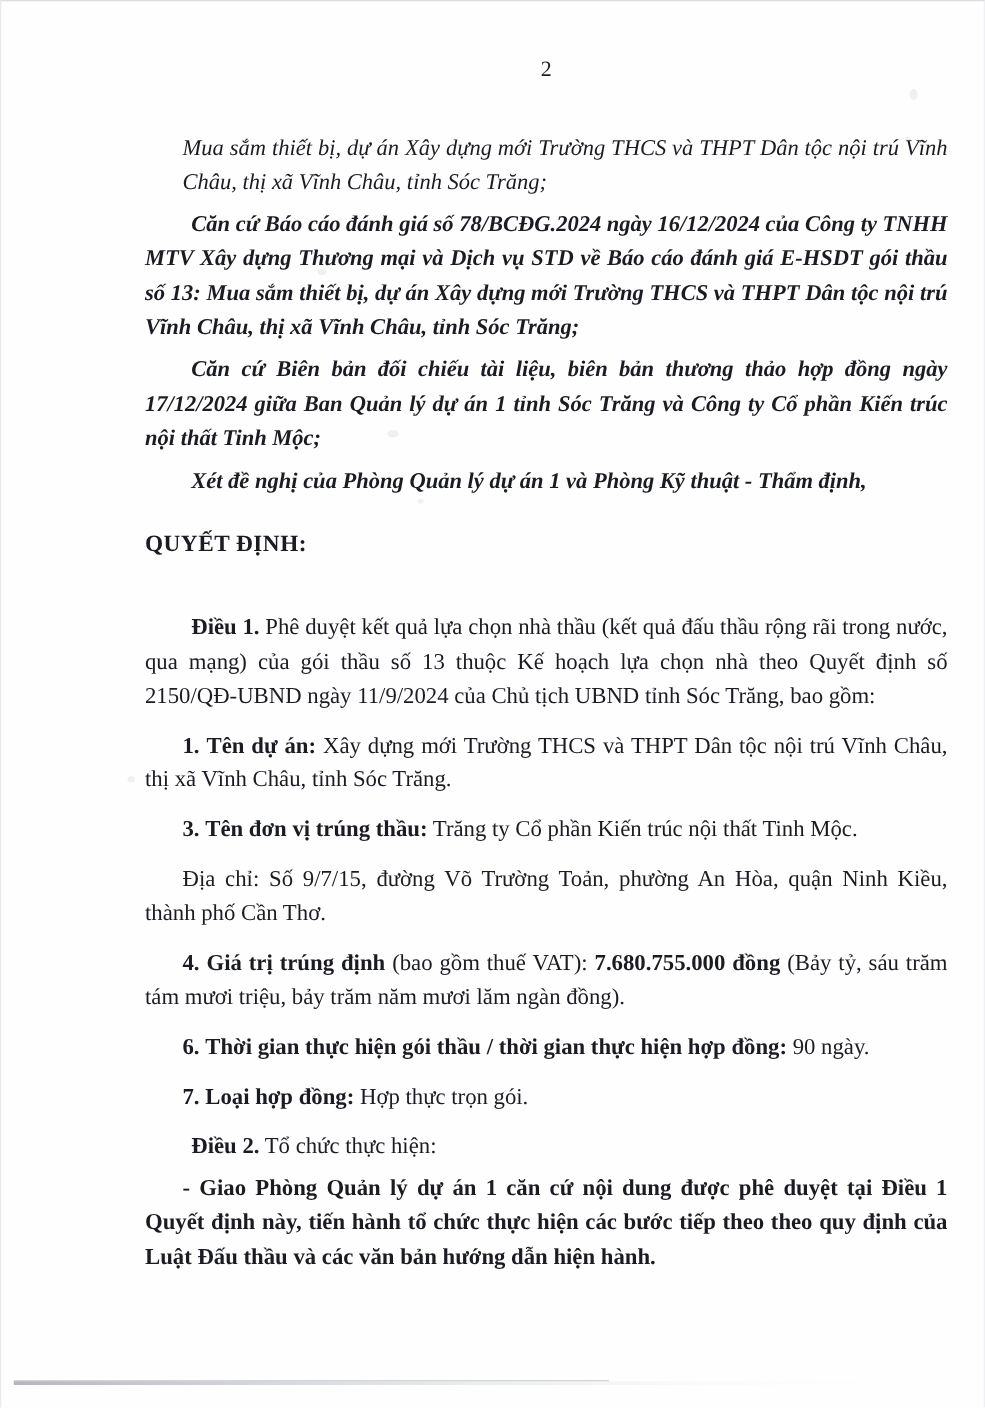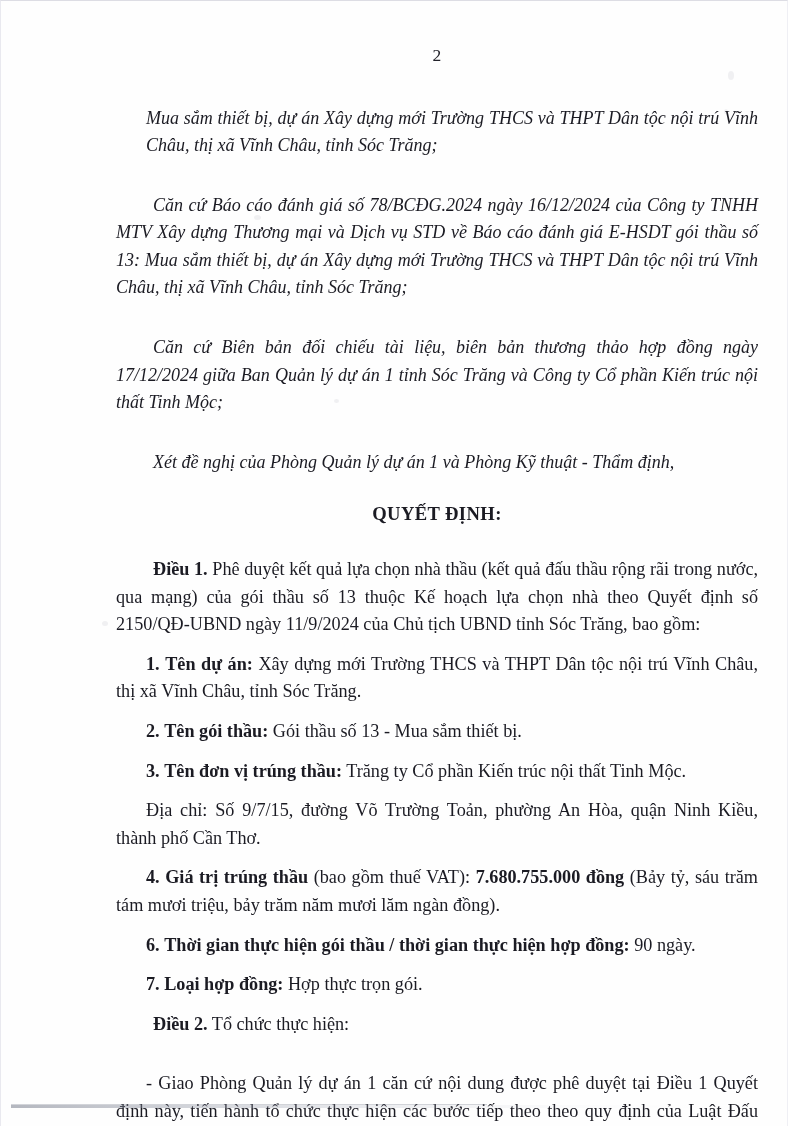--- a/index.html
+++ b/index.html
@@ -77,26 +77,26 @@
 
   .ital {
     font-style: italic;
     font-size: 18.0px;
   }
 
   .indent  { text-indent: 37px; }
   .indent-sm { text-indent: 30px; }
   .noindent { text-indent: 0; }
 
-  .gap-top-lg  { margin-top: 28px; }
-  .gap-top-md  { margin-top: 32px; }
+  .gap-top-lg  { margin-top: 38px; }
+  .gap-top-md  { margin-top: 6px; font-weight: bold; }
   .gap-top-sm  { margin-top: 12px; }
 
   .heading-decision {
-    text-align: center;
+    text-align: left;
     font-weight: bold;
     font-size: 18.6px;
     letter-spacing: 0.4px;
     margin-top: 24px;
     text-indent: 0;
   }
 
   b, .b { font-weight: bold; }
 
   .first-para { padding-top: 40px; margin-left: 30px; }
@@ -132,27 +132,26 @@
     <p class="ital indent gap-top-md">Căn cứ Biên bản đối chiếu tài liệu, biên bản thương thảo hợp đồng ngày 17/12/2024 giữa Ban Quản lý dự án 1 tỉnh Sóc Trăng và Công ty Cổ phần Kiến trúc nội thất Tinh Mộc;</p>
 
     <p class="ital indent gap-top-md">Xét đề nghị của Phòng Quản lý dự án 1 và Phòng Kỹ thuật - Thẩm định,</p>
 
     <p class="heading-decision">QUYẾT ĐỊNH:</p>
 
     <p class="indent gap-top-lg"><b>Điều 1.</b><span> Phê duyệt kết quả lựa chọn nhà thầu (kết quả đấu thầu rộng rãi trong nước, qua mạng) của gói thầu số 13 thuộc Kế hoạch lựa chọn nhà theo Quyết định số 2150/QĐ-UBND ngày 11/9/2024 của Chủ tịch UBND tỉnh Sóc Trăng, bao gồm:</span></p>
 
     <p class="indent-sm gap-top-sm"><b>1.</b> <b>Tên dự án:</b><span> Xây dựng mới Trường THCS và THPT Dân tộc nội trú Vĩnh Châu, thị xã Vĩnh Châu, tỉnh Sóc Trăng.</span></p>
 
-    <p class="indent-sm gap-top-sm"><b>2.</b> <b>Tên gói thầu:</b><span> Gói thầu số 13 - Mua sắm thiết bị.</span></p>
 
     <p class="indent-sm gap-top-sm"><b>3.</b> <b>Tên đơn vị trúng thầu:</b><span> Trăng ty Cổ phần Kiến trúc nội thất Tinh Mộc.</span></p>
 
     <p class="indent-sm gap-top-sm">Địa chỉ: Số 9/7/15, đường Võ Trường Toản, phường An Hòa, quận Ninh Kiều, thành phố Cần Thơ.</p>
 
-    <p class="indent-sm gap-top-sm"><b>4.</b> <b>Giá trị trúng thầu</b><span> (bao gồm thuế VAT): </span><b>7.680.755.000 đồng</b><span> (Bảy tỷ, sáu trăm tám mươi triệu, bảy trăm năm mươi lăm ngàn đồng).</span></p>
+    <p class="indent-sm gap-top-sm"><b>4.</b> <b>Giá trị trúng định</b><span> (bao gồm thuế VAT): </span><b>7.680.755.000 đồng</b><span> (Bảy tỷ, sáu trăm tám mươi triệu, bảy trăm năm mươi lăm ngàn đồng).</span></p>
 
 
     <p class="indent-sm gap-top-sm"><b>6.</b> <b>Thời gian thực hiện gói thầu / thời gian thực hiện hợp đồng:</b><span> 90 ngày.</span></p>
 
     <p class="indent-sm gap-top-sm"><b>7.</b> <b>Loại hợp đồng:</b><span>  Hợp thực trọn gói.</span></p>
 
     <p class="indent gap-top-sm"><b>Điều 2.</b><span> Tổ chức thực hiện:</span></p>
 
     <p class="indent-sm gap-top-md">- Giao Phòng Quản lý dự án 1 căn cứ nội dung được phê duyệt tại Điều 1 Quyết định này, tiến hành tổ chức thực hiện các bước tiếp theo theo quy định của Luật Đấu thầu và các văn bản hướng dẫn hiện hành.</p>
 

